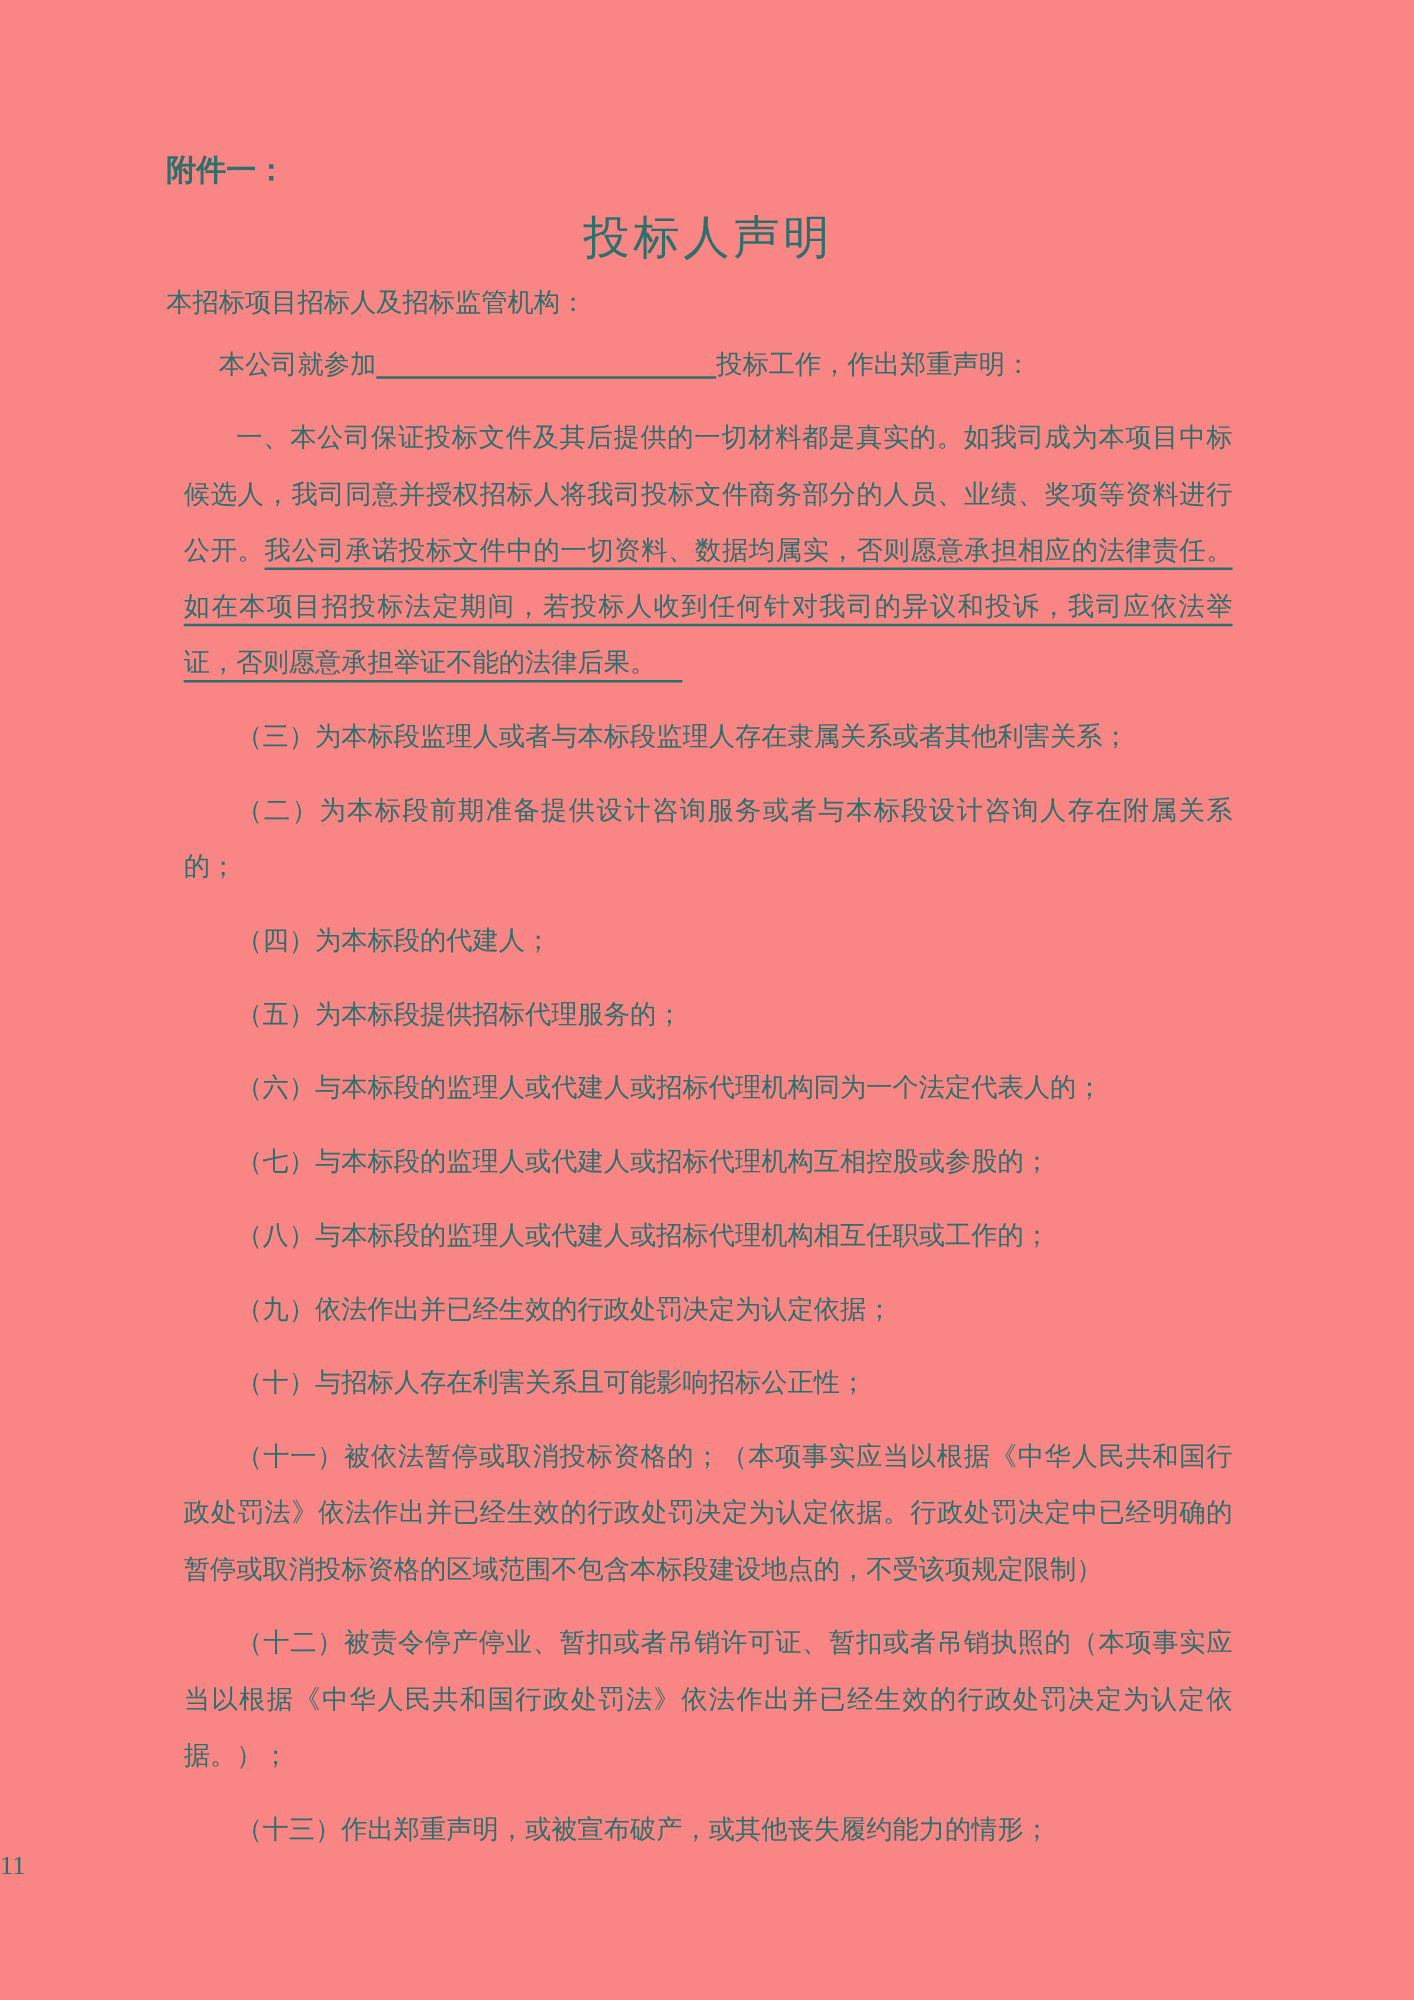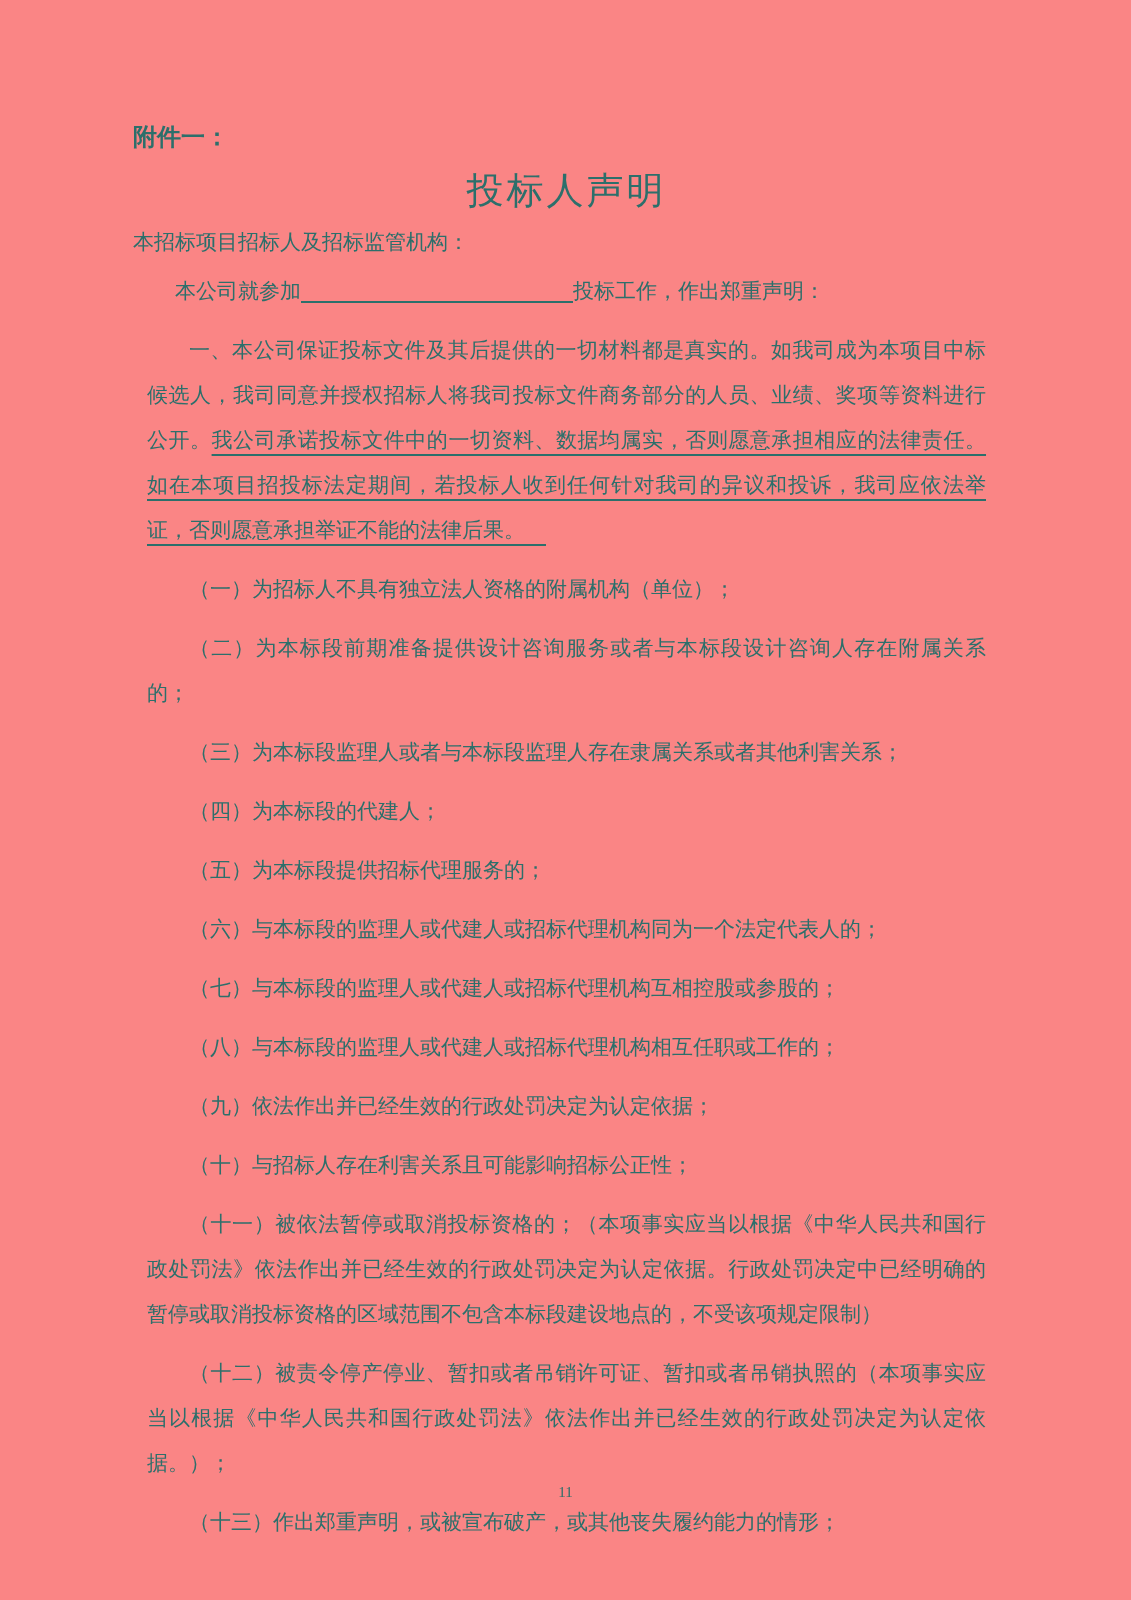--- a/index.html
+++ b/index.html
@@ -47,38 +47,37 @@
   }
   .u{
     text-decoration:underline;
     text-decoration-thickness:2px;
     text-underline-offset:7px;
   }
   .page-number{
     position:absolute;
     left:0;right:0;
     top:1478px;
-    text-align:center;
-    font-size:15px;
+    text-align:left;
+    font-size:21px;
     line-height:28px;
   }
 </style>
 </head>
 <body>
 
 <div class="sheet">
   <p class="attachment">附件一：</p>
   <h1 class="title">投标人声明</h1>
   <p class="line">本招标项目招标人及招标监管机构：</p>
   <p class="line indent"><span>本公司就参加</span><span class="blank"></span><span>投标工作，作出郑重声明：</span></p>
   <div id="paragraphs-root">
       <p class="para indent"><span>一、本公司保证投标文件及其后提供的一切材料都是真实的。如我司成为本项目中标候选人，我司同意并授权招标人将我司投标文件商务部分的人员、业绩、奖项等资料进行公开。</span><span class="u">我公司承诺投标文件中的一切资料、数据均属实，否则愿意承担相应的法律责任。如在本项目招投标法定期间，若投标人收到任何针对我司的异议和投诉，我司应依法举证，否则愿意承担举证不能的法律后果。　</span></p>
-      <p class="para indent"><span>（一）为招标人不具有独立法人资格的附属机构（单位）；</span></p>
+      <p class="para indent"><span>（三）为本标段监理人或者与本标段监理人存在隶属关系或者其他利害关系；</span></p>
       <p class="para indent"><span>（二）为本标段前期准备提供设计咨询服务或者与本标段设计咨询人存在附属关系的；</span></p>
-      <p class="para indent"><span>（三）为本标段监理人或者与本标段监理人存在隶属关系或者其他利害关系；</span></p>
       <p class="para indent"><span>（四）为本标段的代建人；</span></p>
       <p class="para indent"><span>（五）为本标段提供招标代理服务的；</span></p>
       <p class="para indent"><span>（六）与本标段的监理人或代建人或招标代理机构同为一个法定代表人的；</span></p>
       <p class="para indent"><span>（七）与本标段的监理人或代建人或招标代理机构互相控股或参股的；</span></p>
       <p class="para indent"><span>（八）与本标段的监理人或代建人或招标代理机构相互任职或工作的；</span></p>
       <p class="para indent"><span>（九）依法作出并已经生效的行政处罚决定为认定依据；</span></p>
       <p class="para indent"><span>（十）与招标人存在利害关系且可能影响招标公正性；</span></p>
       <p class="para indent"><span>（十一）被依法暂停或取消投标资格的；（本项事实应当以根据《中华人民共和国行政处罚法》依法作出并已经生效的行政处罚决定为认定依据。行政处罚决定中已经明确的暂停或取消投标资格的区域范围不包含本标段建设地点的，不受该项规定限制）</span></p>
       <p class="para indent"><span>（十二）被责令停产停业、暂扣或者吊销许可证、暂扣或者吊销执照的（本项事实应当以根据《中华人民共和国行政处罚法》依法作出并已经生效的行政处罚决定为认定依据。）；</span></p>
       <p class="para indent"><span>（十三）作出郑重声明，或被宣布破产，或其他丧失履约能力的情形；</span></p>

